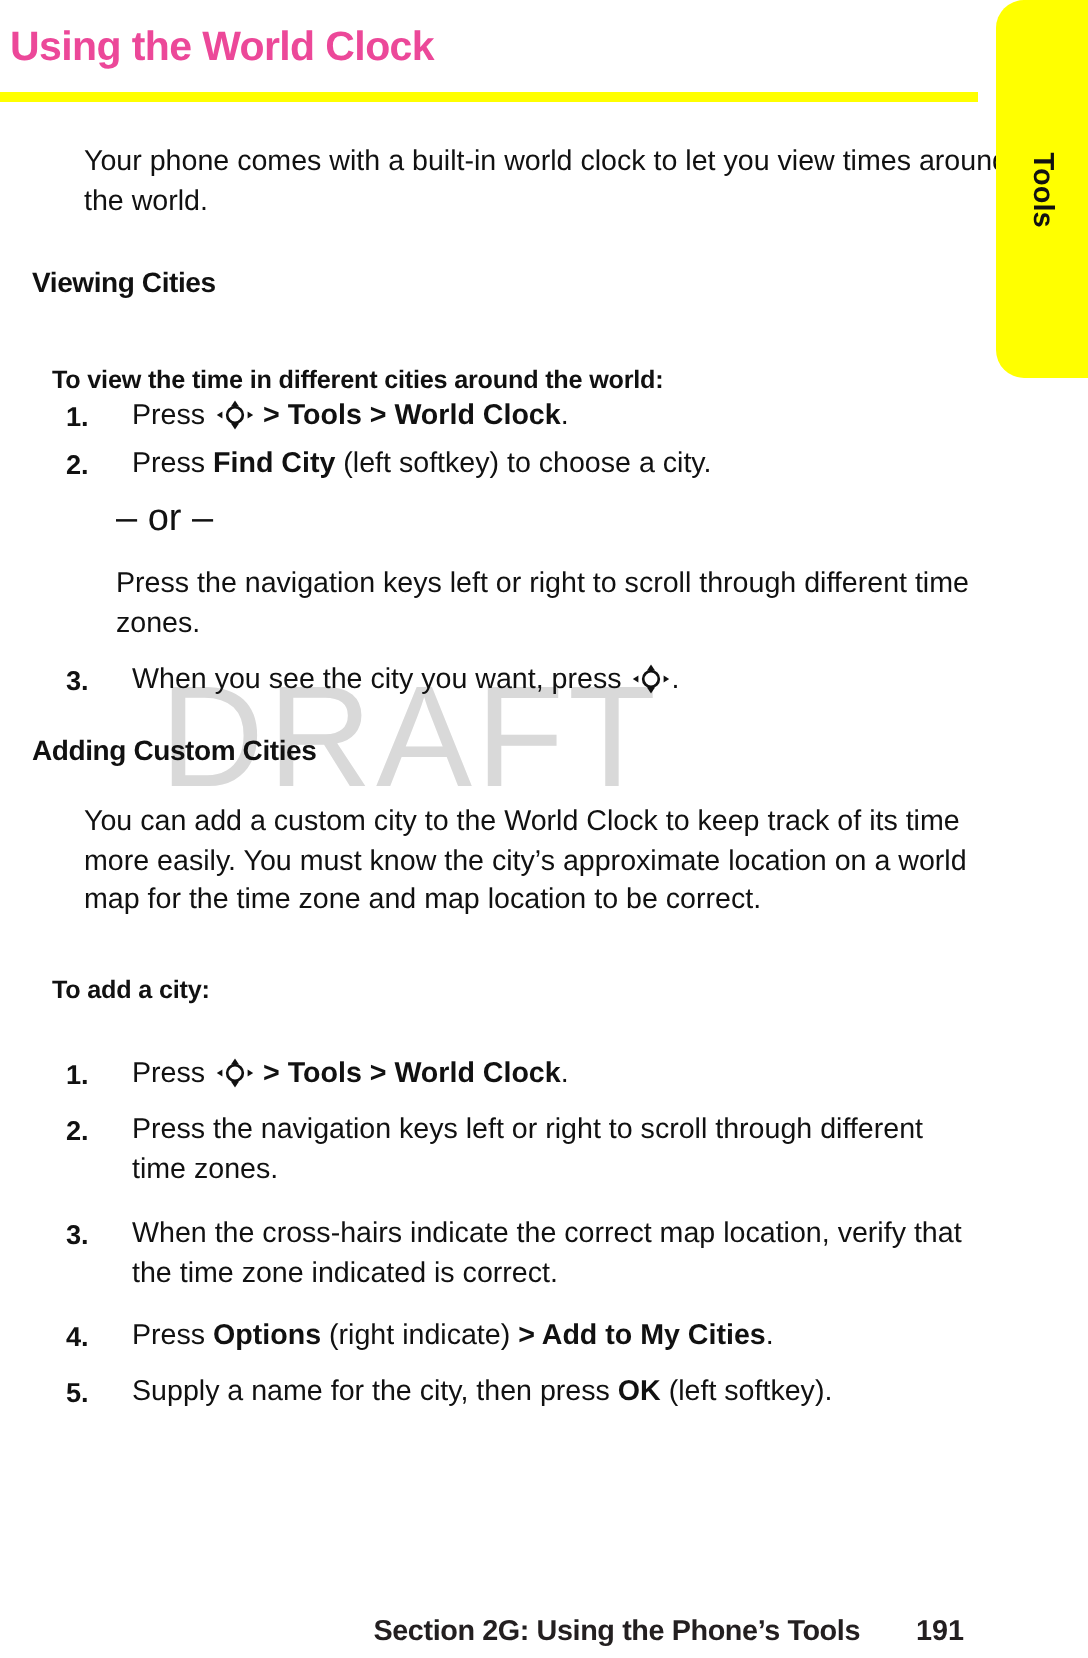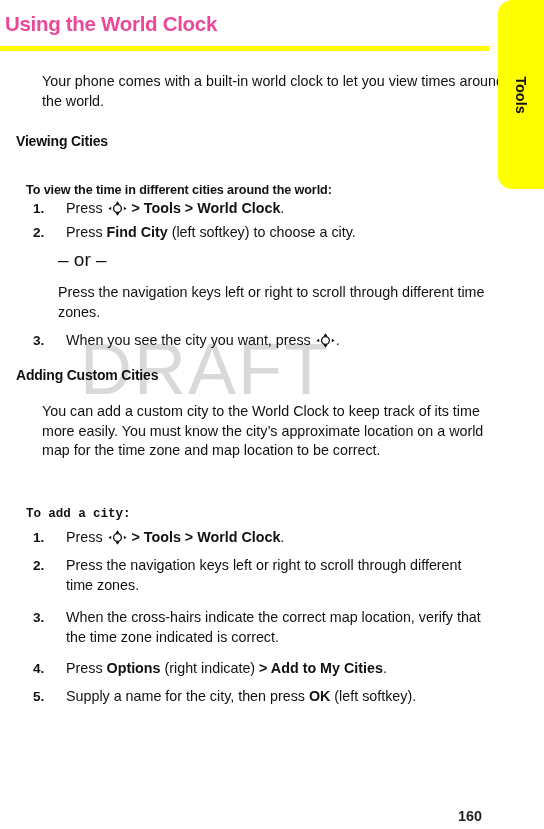--- a/index.html
+++ b/index.html
@@ -253,21 +253,21 @@
               <circle cx="9.5" cy="7.5" r="3.9" fill="none" stroke="#111" stroke-width="1.35"></circle>
               <polygon points="9.5,0.2 11.5,3.2 7.5,3.2" fill="#111"></polygon>
               <polygon points="9.5,14.8 11.5,11.8 7.5,11.8" fill="#111"></polygon>
               <polygon points="0.4,7.5 3.2,5.7 3.2,9.3" fill="#111"></polygon>
               <polygon points="18.6,7.5 15.8,5.7 15.8,9.3" fill="#111"></polygon>
             </svg></span><span>.</span></span>
     </div>
 
     <div class="subhead" style="top:367px;">Adding Custom Cities</div>
     <div class="para" style="top:402px;">You can add a custom city to the World Clock to keep track of its time more easily. You must know the city’s approximate location on a world map for the time zone and map location to be correct.</div>
-    <div class="lead" style="top:507px;font-family:Liberation Mono, monospace;">To add a city:</div>
+    <div class="lead" style="top:488px;">To add a city:</div>
 
     <div class="step" style="top:528px;">
       <span class="step-num">1.</span>
       <span class="step-body"><span>Press </span><span class="navkey"><svg width="19" height="15" viewBox="0 0 19 15" xmlns="http://www.w3.org/2000/svg">
               <circle cx="9.5" cy="7.5" r="3.9" fill="none" stroke="#111" stroke-width="1.35"></circle>
               <polygon points="9.5,0.2 11.5,3.2 7.5,3.2" fill="#111"></polygon>
               <polygon points="9.5,14.8 11.5,11.8 7.5,11.8" fill="#111"></polygon>
               <polygon points="0.4,7.5 3.2,5.7 3.2,9.3" fill="#111"></polygon>
               <polygon points="18.6,7.5 15.8,5.7 15.8,9.3" fill="#111"></polygon>
             </svg></span><span> </span><b>&gt; Tools &gt; World Clock</b><span>.</span></span>
@@ -287,17 +287,18 @@
       <span class="step-num">4.</span>
       <span class="step-body"><span>Press </span><b>Options</b><span> (right indicate) </span><b>&gt; Add to My Cities</b><span>.</span></span>
     </div>
 
     <div class="step" style="top:687px;">
       <span class="step-num">5.</span>
       <span class="step-body"><span>Supply a name for the city, then press </span><b>OK</b><span> (left softkey).</span></span>
     </div>
 
     <div class="footer">
-      <span class="footer-page">160</span>
+      <span class="footer-section">Section 2G: Using the Phone’s Tools</span>
+      <span class="footer-page">191</span>
     </div>
 
   </div>
 </div>
 
 </body></html>

